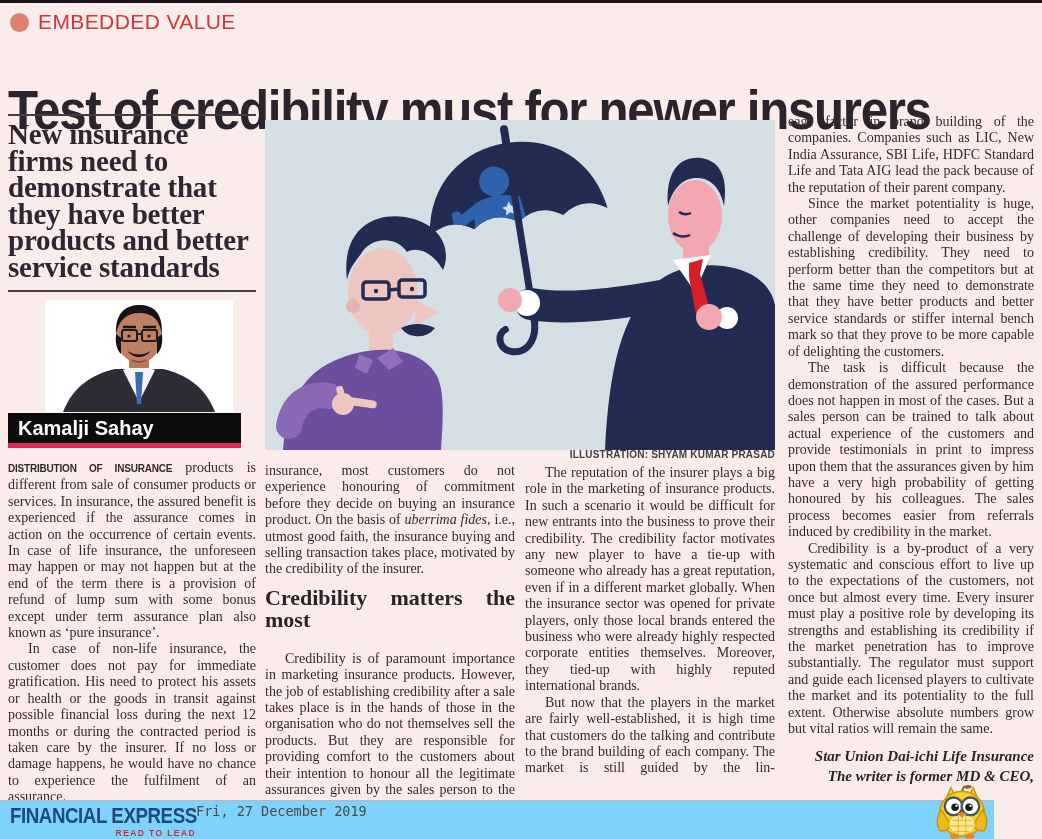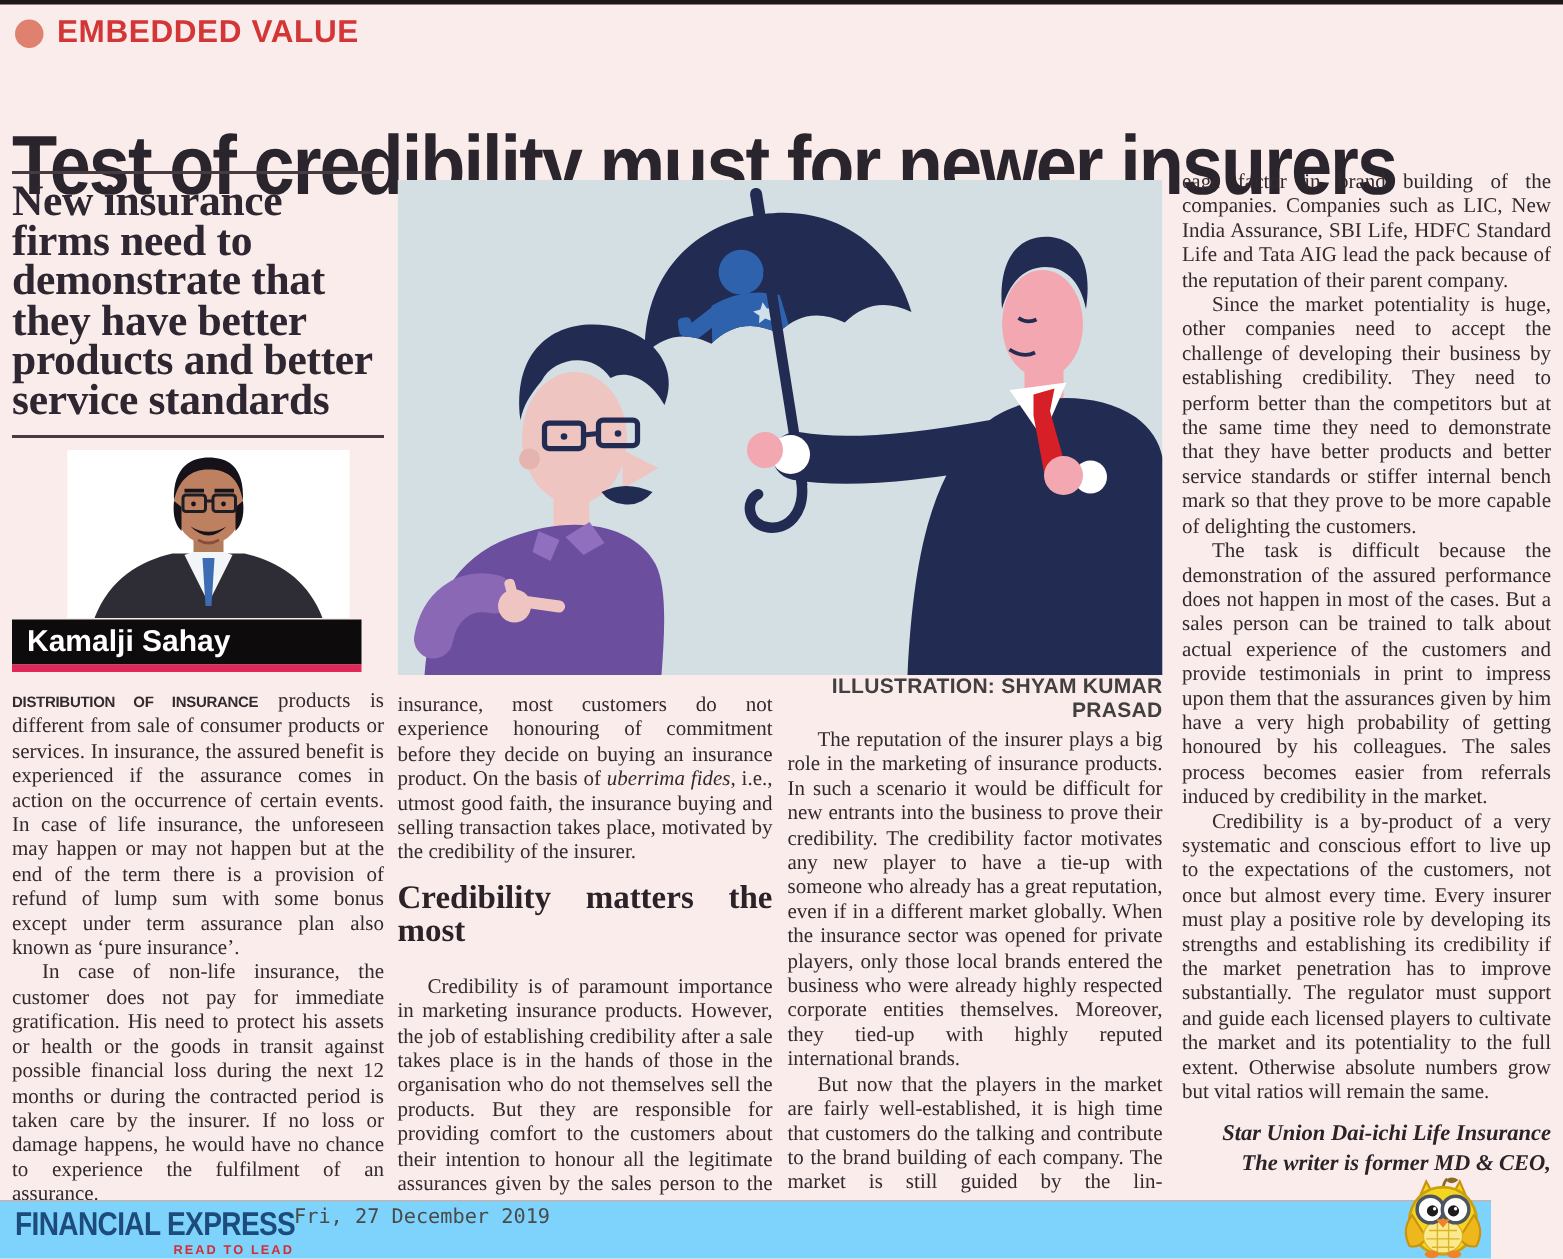--- a/index.html
+++ b/index.html
@@ -6,21 +6,21 @@
   body{
     width:1042px;height:839px;position:relative;overflow:hidden;
     background:#f9eceb;
     font-family:"Liberation Serif", serif;
     color:#332a2e;
   }
   .top-edge{position:absolute;top:0;left:0;width:1042px;height:3px;background:#1d171a;}
   
   .kicker{position:absolute;left:10px;top:10px;display:flex;align-items:center;gap:9px;}
   .kicker-dot{width:19px;height:19px;border-radius:50%;background:#e0806f;}
-  .kicker-label{font-family:"Liberation Sans",sans-serif;font-weight:bold;font-size:21px;color:#d23636;letter-spacing:.4px;}
+  .kicker-label{font-family:"Liberation Sans",sans-serif;font-weight:normal;font-size:21px;color:#d23636;letter-spacing:.4px;}
   
   .headline{
     position:absolute;left:8px;top:44px;
     font-family:"Liberation Sans",sans-serif;font-weight:bold;font-size:56px;
     color:#2a242c;white-space:nowrap;letter-spacing:-1.5px;
     transform:scaleX(.88);transform-origin:left top;line-height:1;
   }
   
   .col{position:absolute;}
   #col1{left:8px;top:114px;width:248px;}
@@ -40,21 +40,21 @@
   }
   .caption-underline{width:233px;height:5px;background:#df2857;}
   .bodytext{font-size:14px;line-height:16.4px;text-align:justify;}
   .bodytext p{margin:0;}
   .bodytext p.indent{text-indent:20px;}
   .bodytext p.cut{text-align-last:justify;}
   #col1 .bodytext{margin-top:12px;}
   .lead-in{font-family:"Liberation Sans",sans-serif;font-weight:bold;font-size:10px;letter-spacing:-.2px;}
   .subhead{font-size:22px;line-height:22px;margin:9px 0 20px;color:#2c2329;font-weight:bold;}
   .credit{
-    font-family:"Liberation Sans",sans-serif;font-weight:bold;font-size:14px;
+    font-family:"Liberation Sans",sans-serif;font-weight:bold;font-size:10px;
     color:#423f40;text-align:right;letter-spacing:.2px;margin-bottom:5px;
   }
   .byline{margin-top:10px;text-align:right;font-style:italic;font-weight:bold;font-size:15px;line-height:19.5px;color:#2c2329;}
   
   .illustration{position:absolute;left:265px;top:120px;width:510px;height:330px;}
   
   .footer{position:absolute;left:0;top:800px;width:994px;height:39px;background:#7dd3fc;border-top:1px solid #bfb5b4;}
   .logo-block{position:absolute;left:10px;top:4px;width:186px;}
   .logo-main{
     font-family:"Liberation Sans",sans-serif;font-weight:bold;font-size:22px;color:#1d4b7c;

